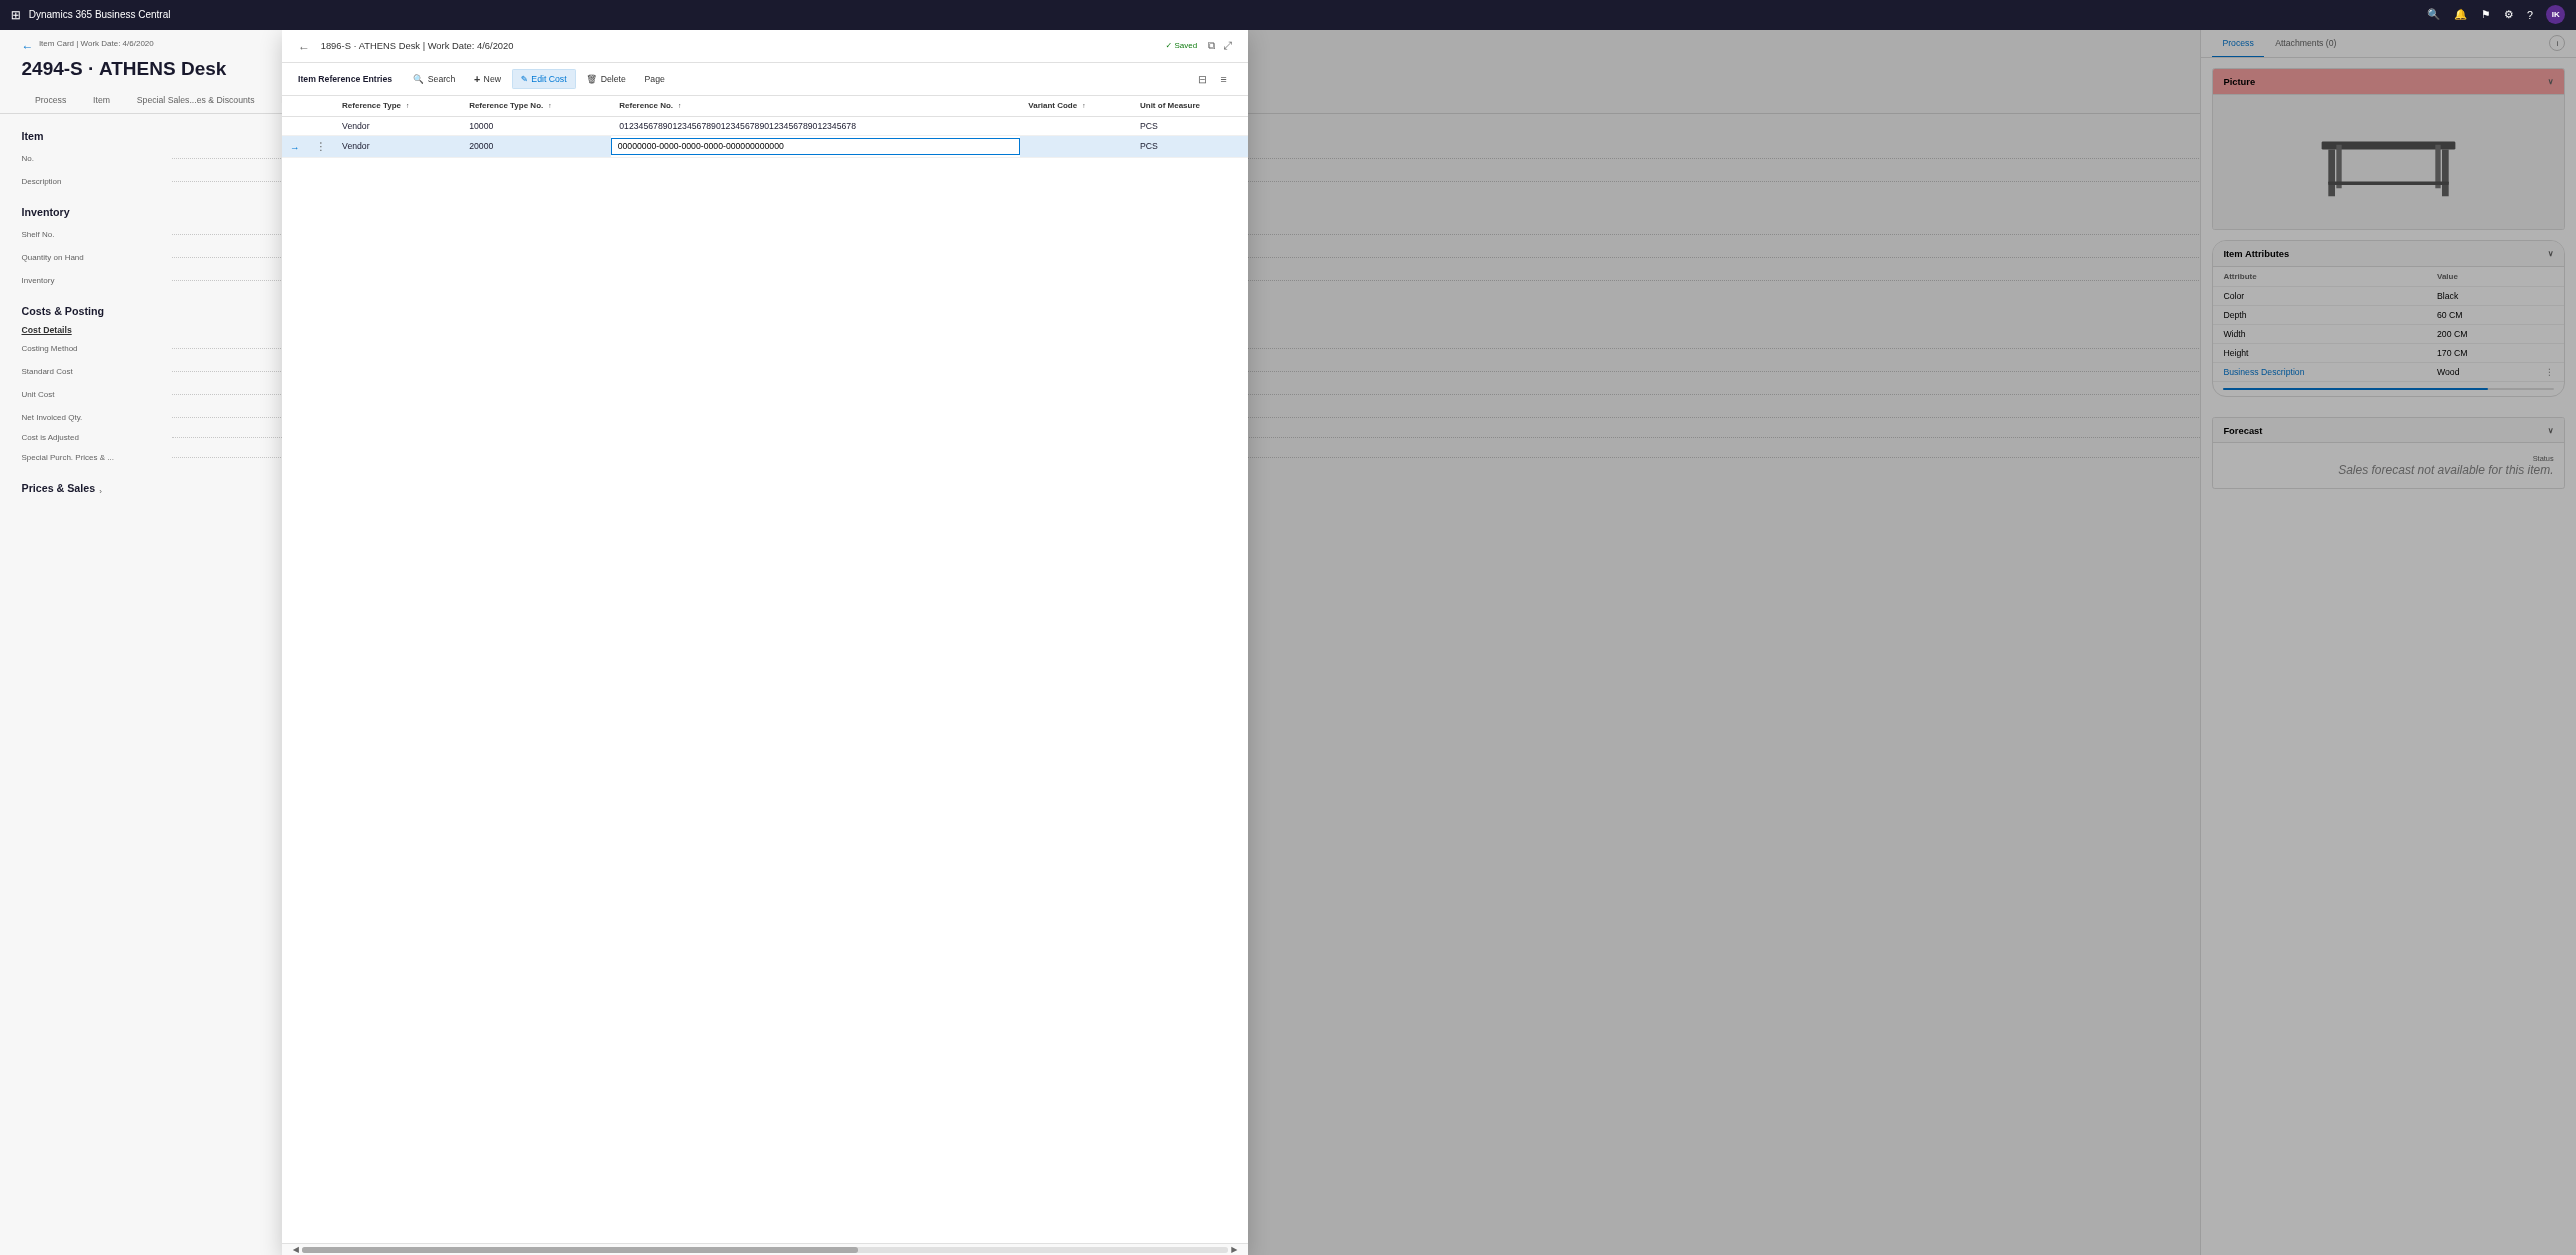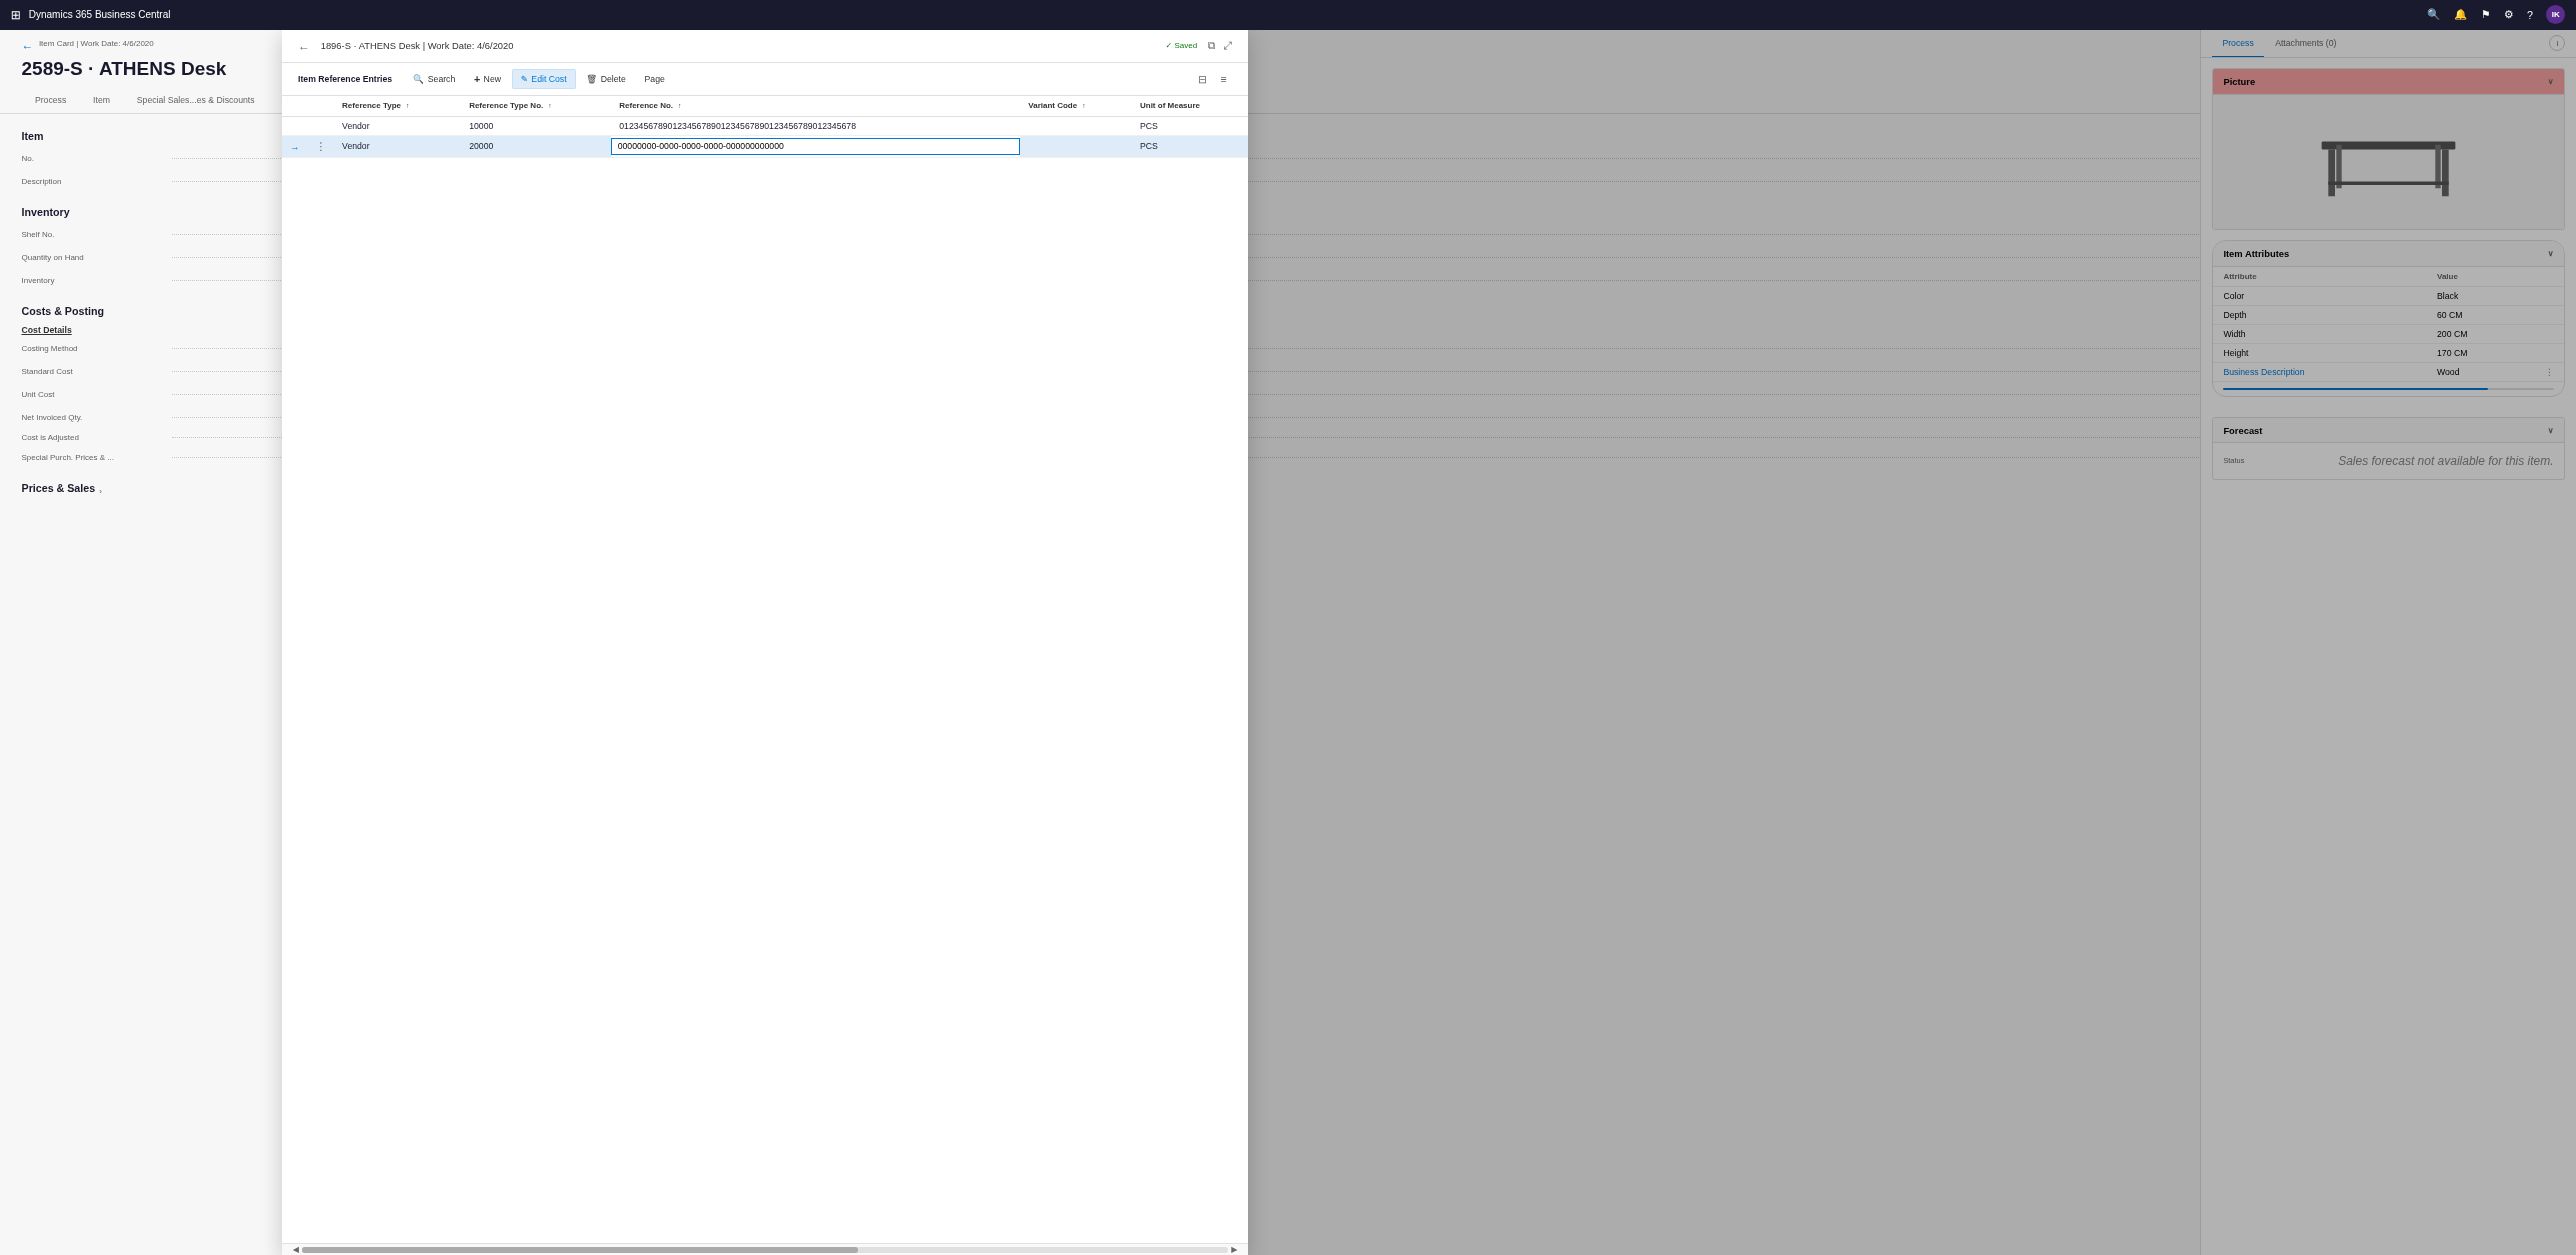--- a/index.html
+++ b/index.html
@@ -540,21 +540,21 @@
 </div>
 
 <div class="main-layout">
 
   <div class="item-card-bg">
     <div class="page-header-bg">
       <div style="display:flex;align-items:center;gap:5.4px;margin-bottom:1.3px;">
         <span style="color:#0078d4;font-size:12px;cursor:pointer;">←</span>
         <span class="breadcrumb-bg">Item Card | Work Date: 4/6/2020</span>
       </div>
-      <div class="page-title-bg">2589-S · ATHENS Desk</div>
+      <div class="page-title-bg">2494-S · ATHENS Desk</div>
       <div class="page-tabs-bg">
         <div class="page-tab-bg">Process</div>
         <div class="page-tab-bg">Item</div>
         <div class="page-tab-bg">Special Sales...es &amp; Discounts</div>
         <div class="page-tab-bg">Request Approval</div>
       </div>
     </div>
     <div class="page-content-bg">
       <div class="left-panel-bg">
 
@@ -721,21 +721,21 @@
           <div style="height:2.7px;background:#0078d4;width:80%;border-radius:1.3px;"></div>
         </div>
       </div>
 
       <div class="forecast-section">
         <div class="forecast-header">
           <span>Forecast</span>
           <span class="chevron-down">∨</span>
         </div>
         <div class="forecast-body">
-          <div style="display:flex;justify-content:space-between;align-items:center;">
+          <div style="display:flex;justify-content:space-between;align-items:flex-end;flex-direction:column;">
             <span class="forecast-status-label">Status</span>
             <span class="forecast-note">Sales forecast not available for this item.</span>
           </div>
         </div>
       </div>
     </div>
   </div>
 
   <div class="modal-overlay"></div>
 

